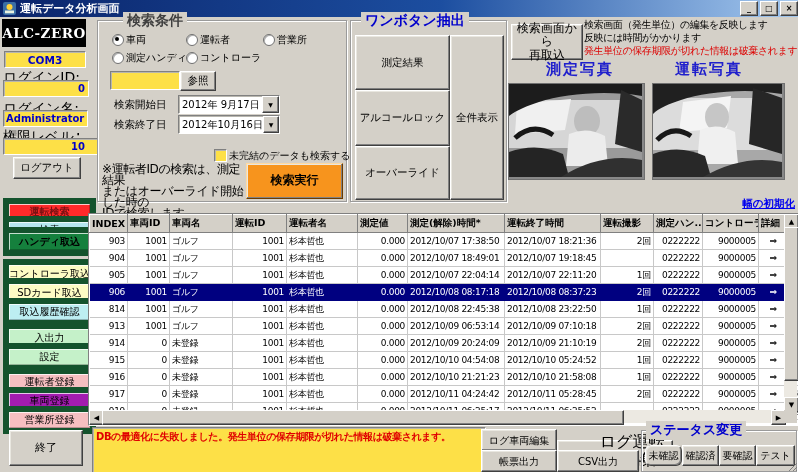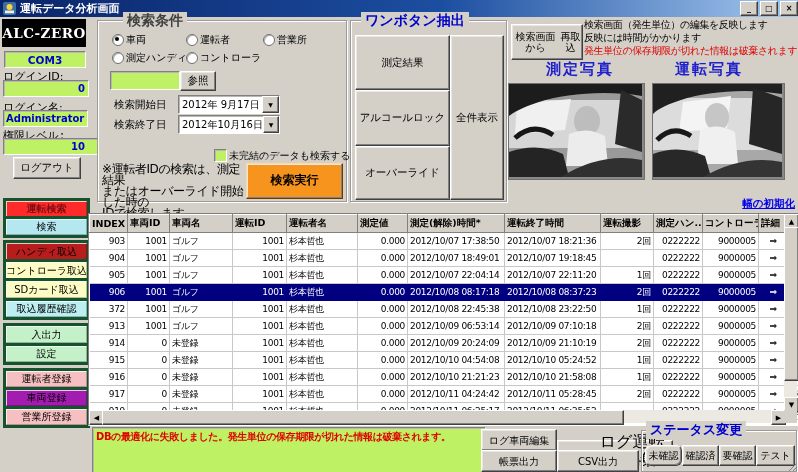--- a/index.html
+++ b/index.html
@@ -6,34 +6,34 @@
   body{width:798px;height:472px;position:relative;overflow:hidden;
        background:#d4d0c8;color:#000;
        font-family:"DejaVu Sans","Liberation Sans",sans-serif;font-size:11px;}
   .abs{position:absolute;}
   
   .b3{position:absolute;display:flex;align-items:center;justify-content:center;
       background:#d4d0c8;border:1px solid;border-color:#ffffff #404040 #404040 #ffffff;
       box-shadow:inset -1px -1px 0 #808080, inset 1px 1px 0 #e9e7e0;
       font-size:11px;text-align:center;line-height:1.1;cursor:pointer;}
   .navb{position:absolute;left:3px;width:81px;height:16px;display:flex;align-items:center;justify-content:center;
-      border:3px solid #14532d;box-shadow:inset -1px -1px 0 rgba(0,0,0,.25), inset 1px 1px 0 rgba(255,255,255,.75);
+      border:6px solid #14532d;box-shadow:inset -1px -1px 0 rgba(0,0,0,.25), inset 1px 1px 0 rgba(255,255,255,.75);
       font-size:10px;cursor:pointer;white-space:nowrap;}
-  .inset{position:absolute;background:#bef264;border:1px solid;border-color:#808080 #ffffff #ffffff #808080;
+  .inset{position:absolute;background:#fde047;border:1px solid;border-color:#808080 #ffffff #ffffff #808080;
       box-shadow:inset 1px 1px 0 #b8b6ae;}
   .grp{position:absolute;border:1px solid #9a9a9a;box-shadow:1px 1px 0 #ffffff, inset 1px 1px 0 #ffffff;}
   .legend{position:absolute;top:-9px;left:10px;background:#d4d0c8;padding:0 4px;font-weight:bold;white-space:nowrap;}
   .titlebar{position:absolute;left:0;top:0;width:798px;height:17px;
       background:linear-gradient(to right,#0a246a,#1c4ea0 55%,#a6caf0);
       display:flex;align-items:center;padding-left:3px;}
   .titlebar .t{color:#fff;font-weight:bold;font-size:11px;margin-left:4px;}
   .wbtn{width:16px;height:13px;background:#d4d0c8;border:1px solid;border-color:#fff #404040 #404040 #fff;
       box-shadow:inset -1px -1px 0 #808080;display:flex;align-items:center;justify-content:center;
       font-size:8px;font-weight:bold;margin-left:2px;cursor:pointer;line-height:1;}
-  .lbl{position:absolute;font-size:11px;white-space:nowrap;}
+  .lbl{position:absolute;font-size:14px;white-space:nowrap;}
   .blue{color:#0000c8;font-weight:bold;}
   .radio{position:absolute;width:10px;height:10px;border-radius:50%;background:#fff;
       border:1px solid #707070;box-shadow:inset 1px 1px 0 #b0b0b0;}
   .radio.sel::after{content:"";position:absolute;left:2px;top:2px;width:4px;height:4px;border-radius:50%;background:#000;}
   .rlab{position:absolute;font-size:10px;white-space:nowrap;cursor:pointer;}
   .ddl{position:absolute;background:#fff;border:1px solid;border-color:#808080 #fff #fff #808080;
       box-shadow:inset 1px 1px 0 #b8b6ae;display:flex;align-items:center;}
   .ddl .val{flex:1;font-size:10px;padding-left:3px;white-space:nowrap;}
   .ddl .arr{width:15px;align-self:stretch;background:#d4d0c8;border:1px solid;border-color:#fff #404040 #404040 #fff;
       box-shadow:inset -1px -1px 0 #808080;display:flex;align-items:center;justify-content:center;font-size:6px;cursor:pointer;}
@@ -104,29 +104,30 @@
        <span class="blue" style="font-size:10px;">Administrator</span>
     </div>
   <span class="lbl" style="left:3px;top:111px;font-family:Liberation Mono, monospace;">権限レベル:</span>
   <div class="inset" style="left:3px;top:121px;width:81px;height:15px;display:flex;align-items:center;justify-content:flex-end;padding-right:13px;">
        <span class="blue" style="font-size:10px;">10</span>
     </div>
   <div class="b3" style="left:13px;top:140px;width:66px;height:20px;font-size:10.5px;">ログアウト</div>
 
   <div class="navb" style="top:181px;background:#ff2a2a;color:#7b1113;font-weight:bold;">運転検索</div>
   <div class="navb" style="top:199px;background:#b5e7f0;">検索</div>
-  <div class="navb" style="top:223px;height:17px;background:#b91c1c;">ハンディ取込</div>
+  <div class="navb" style="top:210px;height:17px;background:#15803d;font-weight:bold;">ハンディ取込</div>
   <div class="navb" style="top:242px;height:17px;background:#fdfcc4;">コントローラ取込</div>
   <div class="navb" style="top:261px;height:17px;background:#fdfcc4;">SDカード取込</div>
   <div class="navb" style="top:281px;background:#bdeef2;">取込履歴確認</div>
   <div class="navb" style="top:306px;height:17px;background:#c5f1c9;">入出力</div>
   <div class="navb" style="top:326px;background:#c5f1c9;">設定</div>
   <div class="navb" style="top:351px;background:#f6bfc1;">運転者登録</div>
   <div class="navb" style="top:370px;background:#a21caf;">車両登録</div>
   <div class="navb" style="top:389px;background:#f6bfc1;">営業所登録</div>
+  <div class="b3" style="left:9px;top:413px;width:72px;height:34px;font-size:11px;">終了</div>
 </div>
 
 <div class="grp" style="left:97px;top:20px;width:248px;height:180px;">
   <span class="legend" style="font-size:14px;color:#404040;margin-left:15px;">検索条件</span>
   <span class="radio sel" style="left:14px;top:13px;"></span>
   <span class="rlab" style="left:28px;top:12px;">車両</span>
   <span class="radio" style="left:88px;top:13px;"></span>
   <span class="rlab" style="left:102px;top:12px;">運転者</span>
   <span class="radio" style="left:165px;top:13px;"></span>
   <span class="rlab" style="left:179px;top:12px;">営業所</span>
@@ -161,21 +162,21 @@
 </div>
 
 <div class="grp" style="left:350px;top:20px;width:155px;height:180px;">
   <span class="legend" style="font-size:14px;color:#0000cc;">ワンボタン抽出</span>
   <div class="b3" style="left:4px;top:14px;width:93px;height:53px;font-size:10.5px;">測定結果</div>
   <div class="b3" style="left:4px;top:69px;width:93px;height:54px;font-size:10.5px;">アルコールロック</div>
   <div class="b3" style="left:4px;top:125px;width:93px;height:52px;font-size:10.5px;">オーバーライド</div>
   <div class="b3" style="left:99px;top:14px;width:52px;height:163px;font-size:10.5px;">全件表示</div>
 </div>
 
-<div class="b3" style="left:511px;top:24px;width:70px;height:34px;font-size:10px;flex-direction:row;">
+<div class="b3" style="left:511px;top:24px;width:70px;height:34px;font-size:12px;flex-direction:column;">
   <span>検索画面から</span>
   <span>再取込</span>
 </div>
 <div class="abs" style="left:584px;top:18px;width:214px;font-size:10px;line-height:13px;letter-spacing:-0.4px;white-space:nowrap;">
   <div>検索画面（発生単位）の編集を反映します</div>
   <div>反映には時間がかかります</div>
   <div style="color:#dd0000;">発生単位の保存期限が切れた情報は破棄されます</div>
 </div>
 
 <div class="abs" style="left:530px;top:60px;width:100px;text-align:center;color:#2020cc;font-weight:bold;font-size:15px;letter-spacing:2px;">測定写真</div>
@@ -286,21 +287,21 @@
           <td class="col-value">0.000</td>
           <td class="col-measure_time">2012/10/08 08:17:18</td>
           <td class="col-end_time">2012/10/08 08:37:23</td>
           <td class="col-shots">2回</td>
           <td class="col-handy">0222222</td>
           <td class="col-controller">9000005</td>
           <td class="col-detail">⇒</td>
           <td class="col-note">最長停車</td>
         </tr>
         <tr>
-          <td class="col-index">372</td>
+          <td class="col-index">814</td>
           <td class="col-vehicle_id">1001</td>
           <td class="col-vehicle_name">ゴルフ</td>
           <td class="col-driver_id">1001</td>
           <td class="col-driver_name">杉本哲也</td>
           <td class="col-value">0.000</td>
           <td class="col-measure_time">2012/10/08 22:45:38</td>
           <td class="col-end_time">2012/10/08 23:22:50</td>
           <td class="col-shots">1回</td>
           <td class="col-handy">0222222</td>
           <td class="col-controller">9000005</td>

